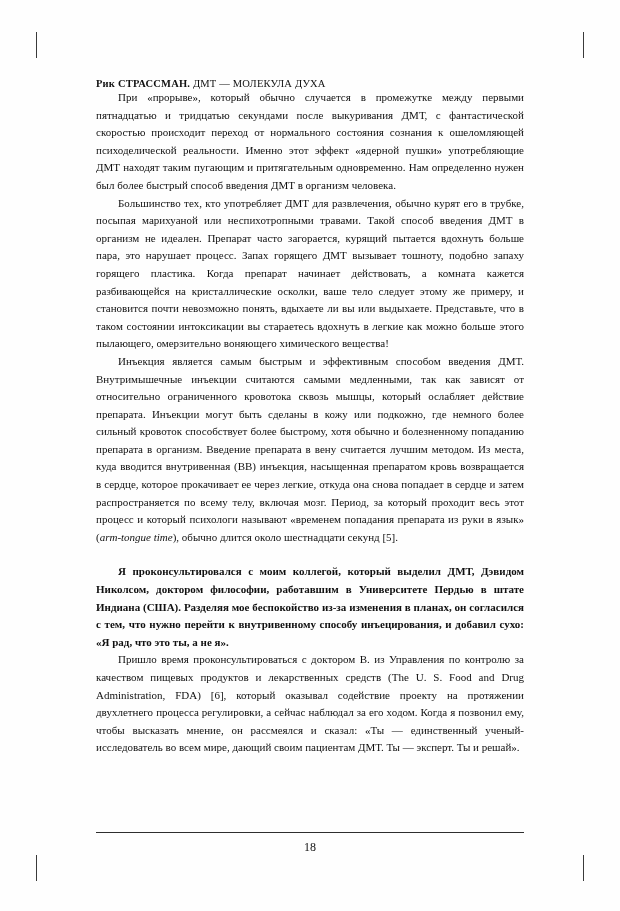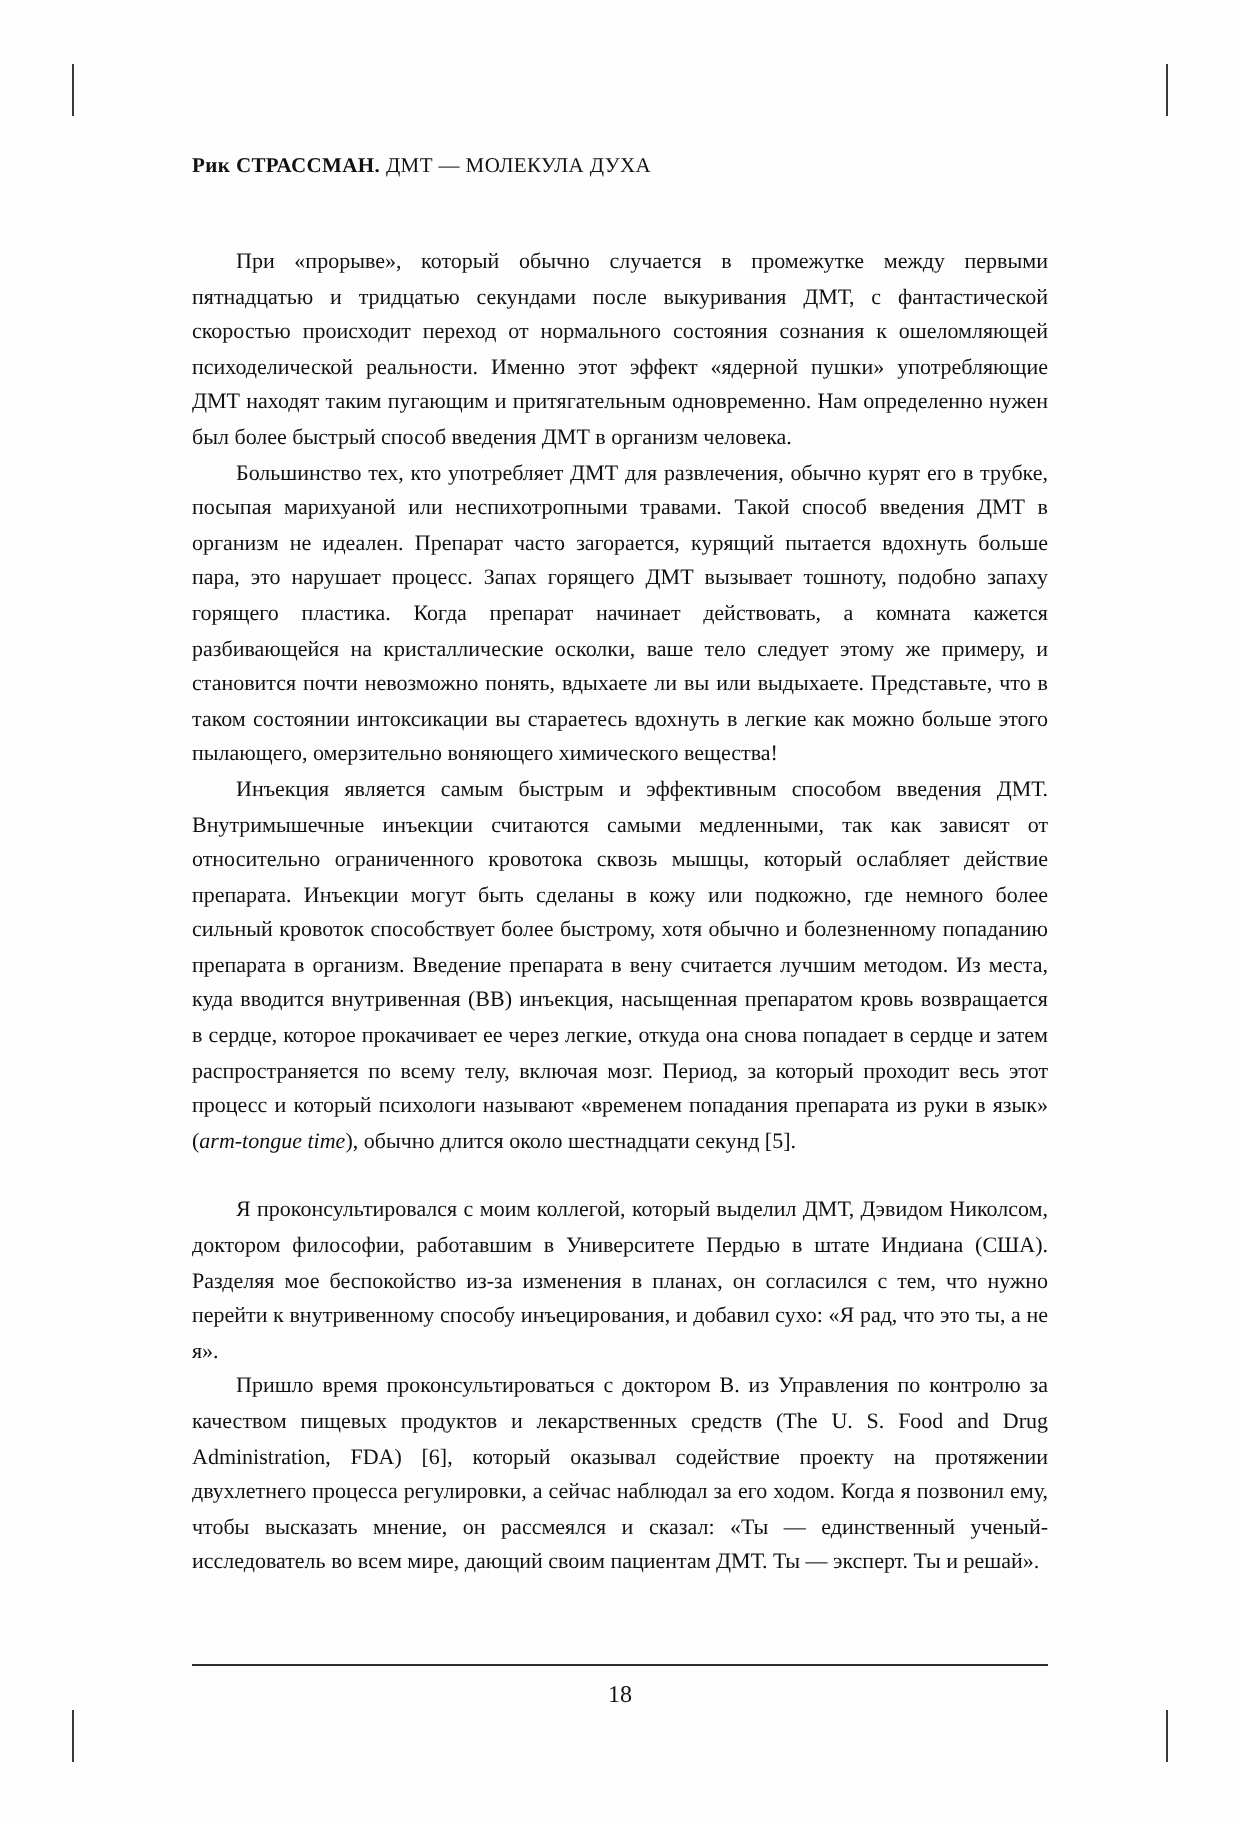--- a/index.html
+++ b/index.html
@@ -56,38 +56,38 @@
     position: absolute;
     left: 96px;
     top: 78px;
     width: 428px;
   }
 
   .running-head {
     font-size: 10.5px;
     letter-spacing: 0.2px;
     color: #111;
-    margin-bottom: 34px;
     white-space: nowrap;
   }
   .running-head .rh-name {
     font-weight: 700;
   }
 
   .body-text p {
     margin: 0;
     font-size: 11px;
     line-height: 17.6px;
     text-align: justify;
     text-indent: 22px;
     hyphens: manual;
     color: #101010;
   }
   .body-text p.gap {
     margin-top: 17px;
+    font-weight: bold;
   }
   .body-text i {
     font-style: italic;
   }
 
   .footer-rule {
     position: absolute;
     left: 96px;
     top: 832px;
     width: 428px;

